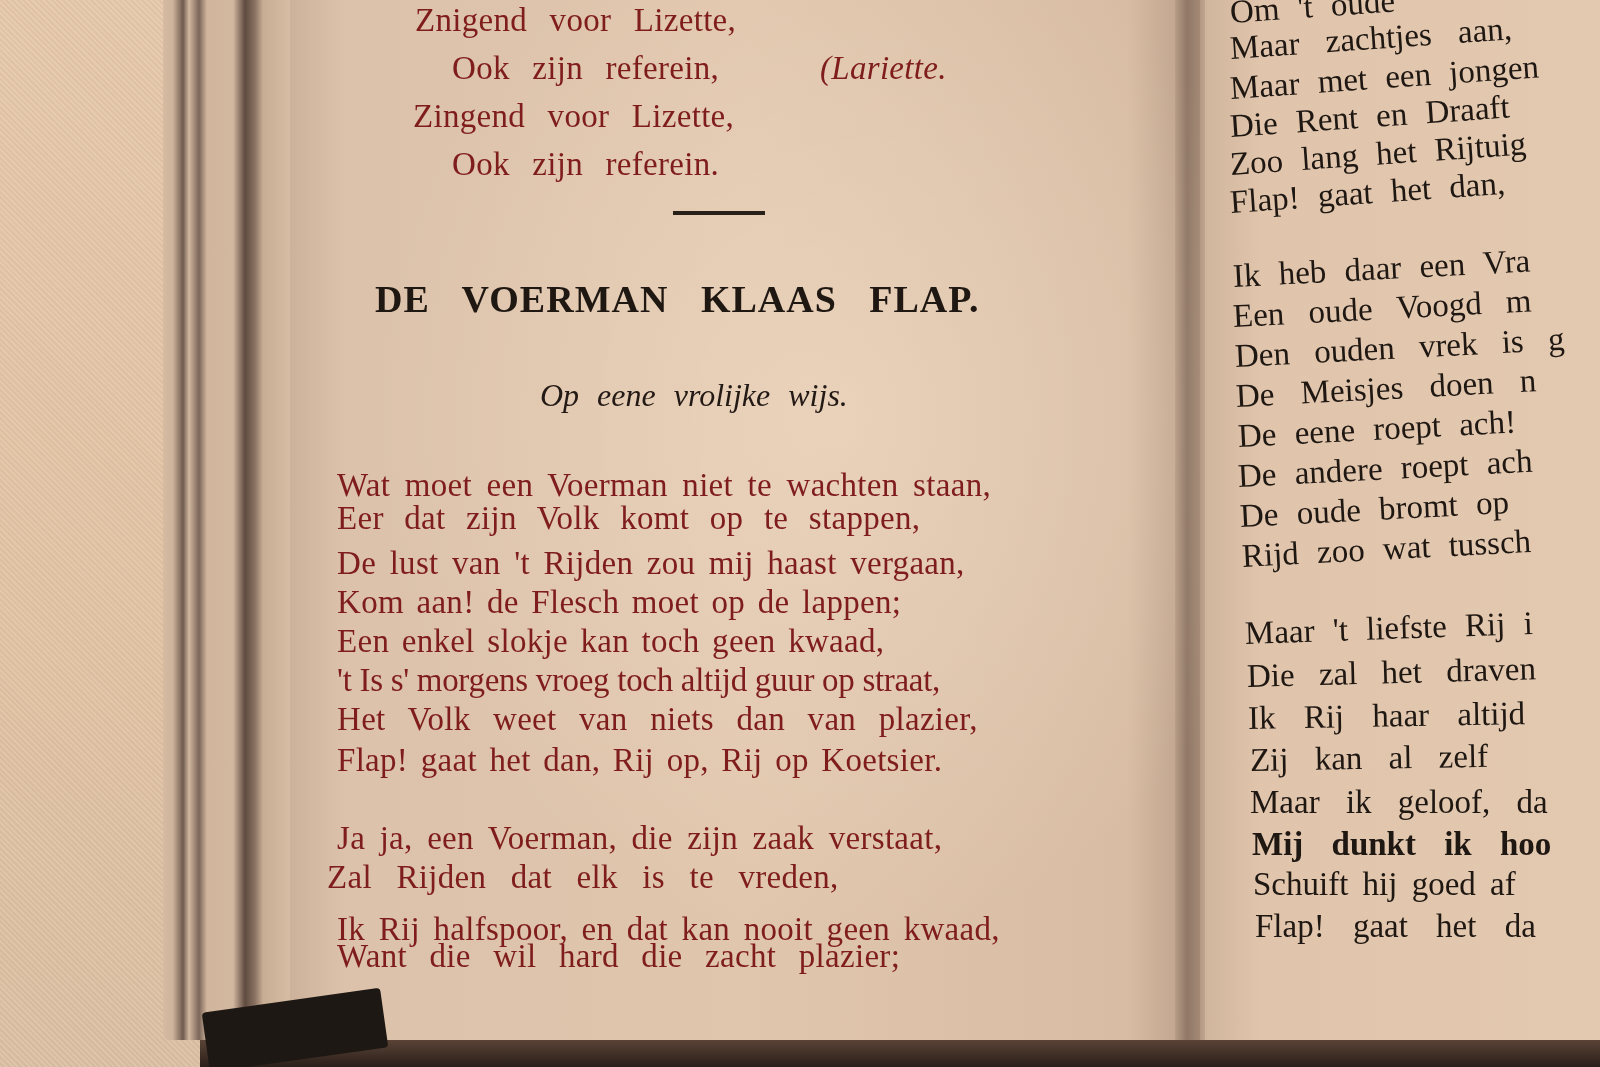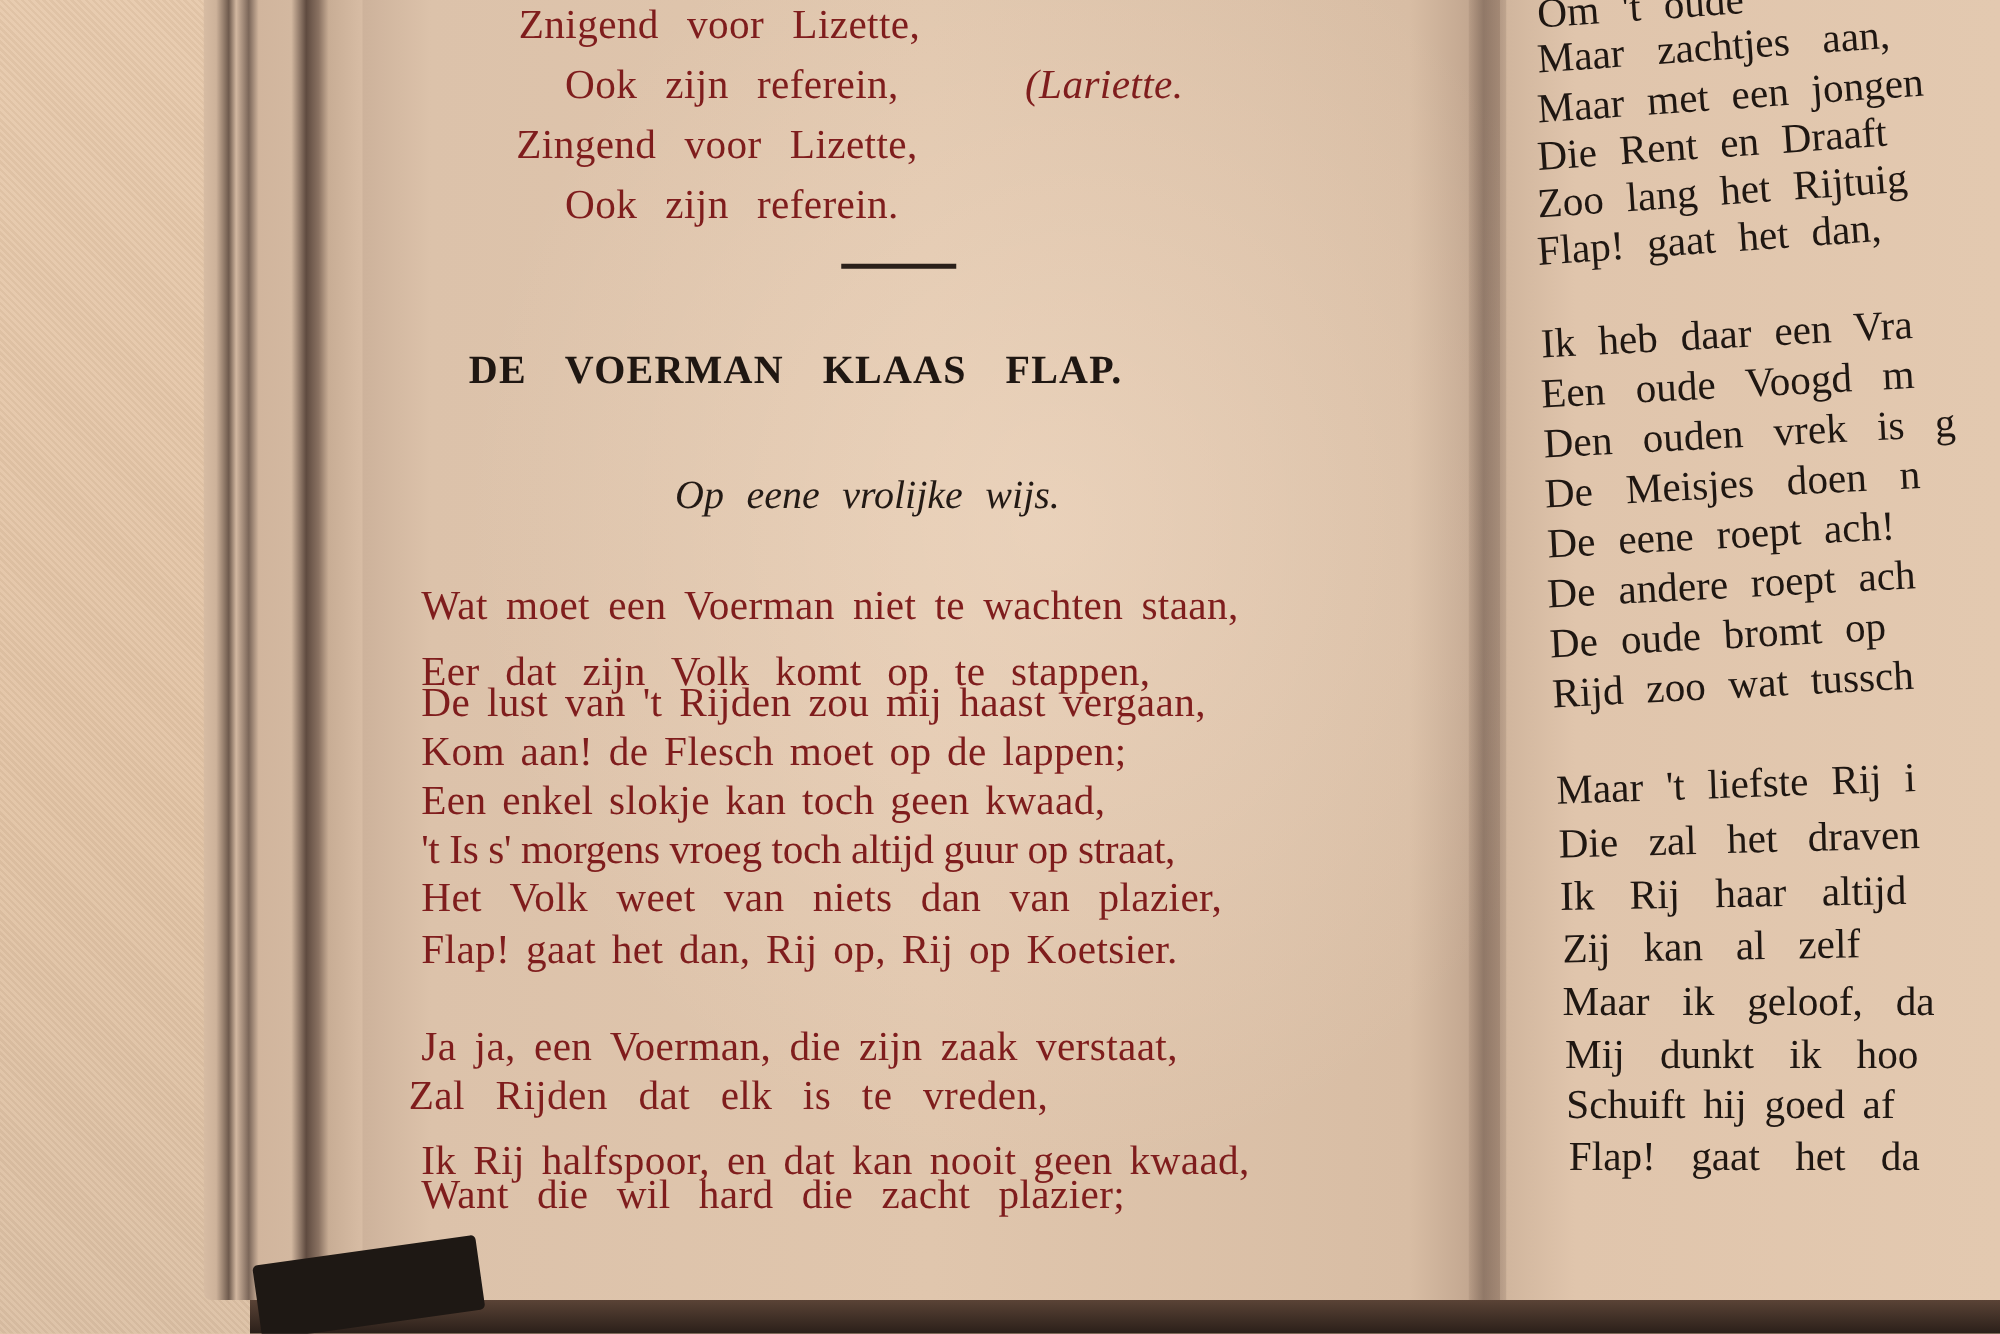--- a/index.html
+++ b/index.html
@@ -44,21 +44,21 @@
     position:absolute; left:200px; top:1040px; width:1400px; height:27px;
     background:linear-gradient(180deg,#5a4336,#2a1f19);
   }
   .line {
     position:absolute; white-space:nowrap; color:#7f1d1d;
     font-family:"Liberation Serif", serif; font-size:33px; letter-spacing:0.3px;
   }
   .line.wide { word-spacing:14px; }
   .title {
     position:absolute; left:375px; top:277px; white-space:nowrap;
-    font-family:"Liberation Serif", serif; font-weight:bold; font-size:32px;
+    font-family:"Liberation Serif", serif; font-weight:bold; font-size:38px;
     letter-spacing:1px; word-spacing:22px; color:#1f1712;
   }
   .subtitle {
     position:absolute; left:540px; top:377px; white-space:nowrap;
     font-family:"Liberation Serif", serif; font-style:italic; font-size:32px;
     word-spacing:10px; color:#231a15;
   }
   .rule {
     position:absolute; left:673px; top:211px; width:92px; height:4px; background:#2a201a;
   }
@@ -83,21 +83,21 @@
 <div class="line italic" style="left:820px;top:50px;">(Lariette.</div>
 <div class="line wide" style="left:413px;top:98px;">Zingend   voor   Lizette,</div>
 <div class="line wide" style="left:452px;top:146px;">Ook   zijn   referein.</div>
 
 <div class="rule"></div>
 
 <div class="title">DE VOERMAN KLAAS FLAP.</div>
 <div class="subtitle">Op eene vrolijke wijs.</div>
 
 <div class="line" style="left:337px;top:467px;word-spacing:6px;">Wat moet een Voerman niet te wachten staan,</div>
-<div class="line" style="left:337px;top:520px;word-spacing:12px;text-align:right;">Eer dat zijn Volk komt op te stappen,</div>
+<div class="line" style="left:337px;top:500px;word-spacing:12px;text-align:right;">Eer dat zijn Volk komt op te stappen,</div>
 <div class="line" style="left:337px;top:545px;word-spacing:5px;">De lust van 't Rijden zou mij haast vergaan,</div>
 <div class="line" style="left:337px;top:584px;word-spacing:4px;">Kom aan! de Flesch moet op de lappen;</div>
 <div class="line" style="left:337px;top:623px;word-spacing:4px;">Een enkel slokje kan toch geen kwaad,</div>
 <div class="line" style="left:337px;top:662px;word-spacing:0px;letter-spacing:-0.3px;">'t Is s' morgens vroeg toch altijd guur op straat,</div>
 <div class="line" style="left:337px;top:701px;word-spacing:14px;">Het Volk weet van niets dan van plazier,</div>
 <div class="line" style="left:337px;top:742px;word-spacing:4px;">Flap! gaat het dan, Rij op, Rij op Koetsier.</div>
 
 <div class="line" style="left:337px;top:820px;word-spacing:6px;">Ja ja, een Voerman, die zijn zaak verstaat,</div>
 <div class="line" style="left:327px;top:859px;word-spacing:16px;">Zal Rijden dat elk is te vreden,</div>
 <div class="line" style="left:337px;top:898px;word-spacing:5px;margin-top:13px;">Ik Rij halfspoor, en dat kan nooit geen kwaad,</div>
@@ -117,18 +117,18 @@
 <div class="r-line" style="left:1238px;top:418px;transform:rotate(-3deg);">De eene roept ach!</div>
 <div class="r-line" style="left:1238px;top:458px;transform:rotate(-3deg);">De andere roept ach</div>
 <div class="r-line" style="left:1240px;top:498px;transform:rotate(-3deg);">De oude bromt op</div>
 <div class="r-line" style="left:1242px;top:538px;transform:rotate(-3deg);">Rijd zoo wat tussch</div>
 
 <div class="r-line" style="left:1245px;top:615px;transform:rotate(-2deg);">Maar 't liefste Rij i</div>
 <div class="r-line" style="left:1247px;top:658px;transform:rotate(-1.5deg);word-spacing:16px;">Die zal het draven</div>
 <div class="r-line" style="left:1248px;top:700px;transform:rotate(-1deg);word-spacing:20px;">Ik Rij haar altijd</div>
 <div class="r-line" style="left:1250px;top:742px;transform:rotate(-1deg);word-spacing:18px;">Zij kan al zelf</div>
 <div class="r-line" style="left:1250px;top:784px;word-spacing:18px;">Maar ik geloof, da</div>
-<div class="r-line" style="left:1252px;top:826px;word-spacing:20px;">Mij dunkt ik hoo</div>
+<div class="r-line" style="left:1252px;top:826px;word-spacing:20px;font-weight:bold;">Mij dunkt ik hoo</div>
 <div class="r-line" style="left:1253px;top:866px;word-spacing:6px;">Schuift hij goed af</div>
 <div class="r-line" style="left:1255px;top:908px;word-spacing:20px;">Flap! gaat het da</div>
 
 <div class="bottom-shadow"></div>
 <div class="clip"></div>
 
 </body></html>

